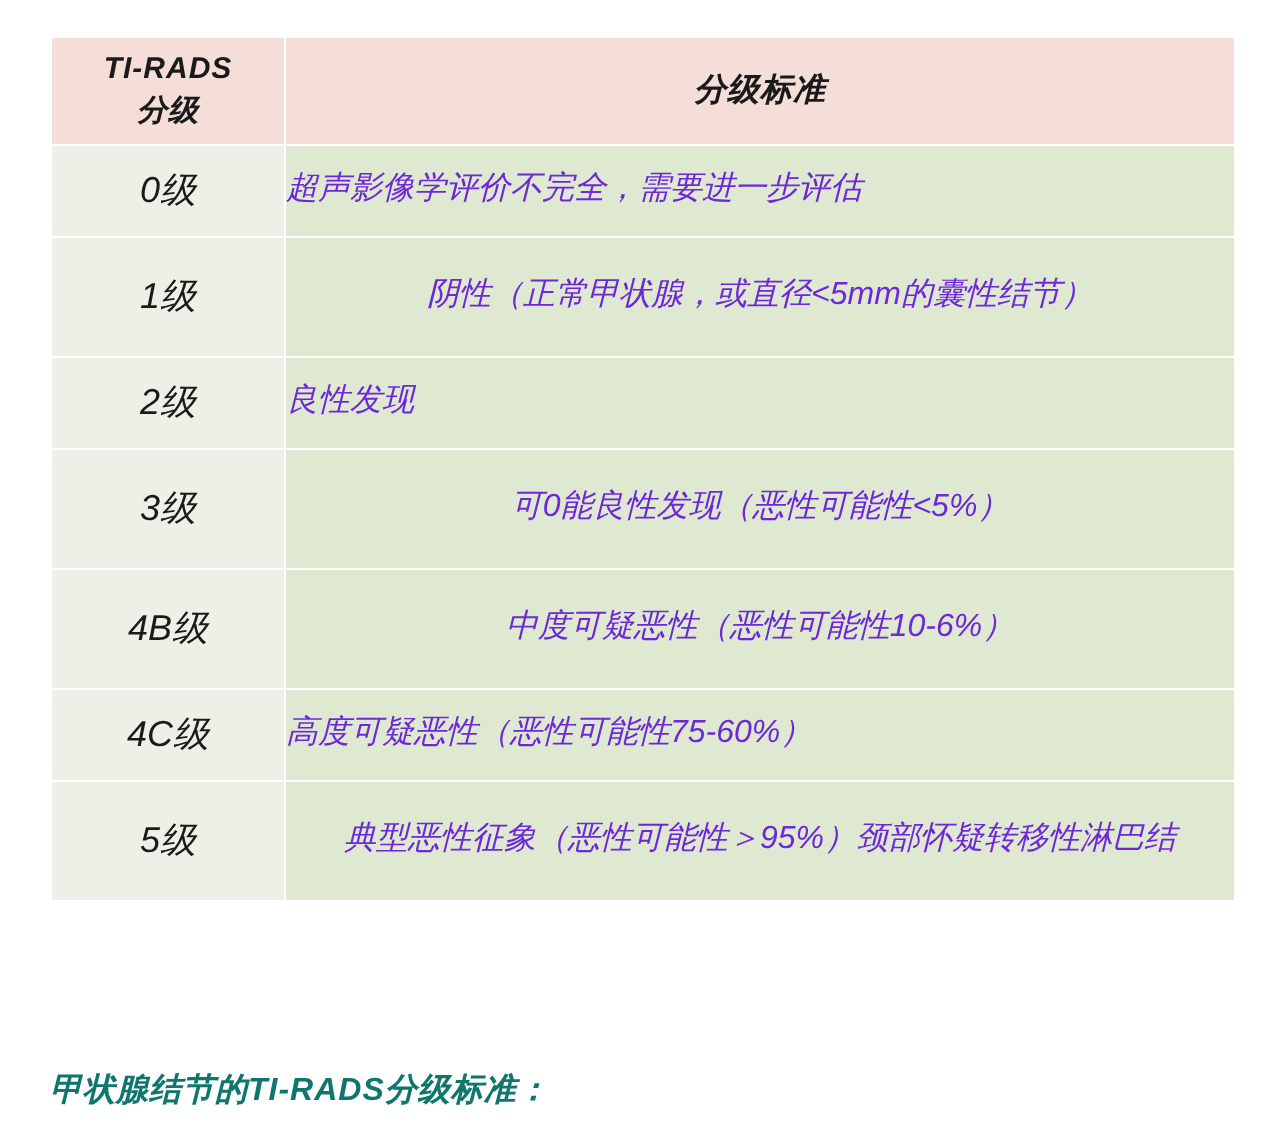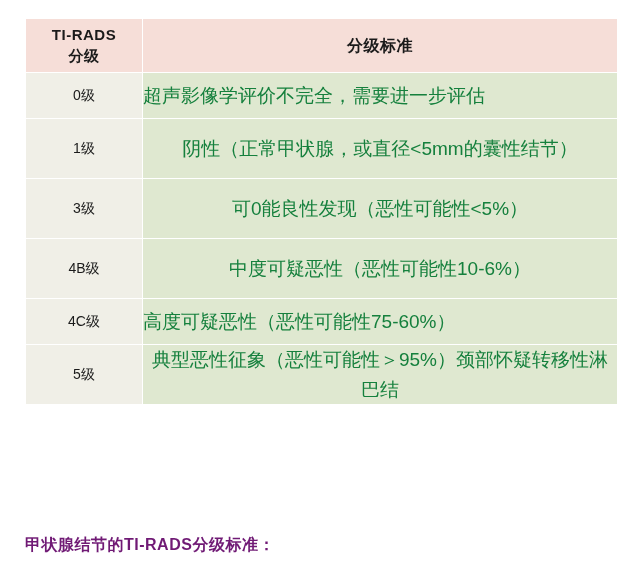--- a/index.html
+++ b/index.html
@@ -11,20 +11,21 @@
     width: 641px;
     height: 570px;
     font-family: "Liberation Sans", sans-serif;
     overflow: hidden;
   }
   .page {
     position: relative;
     width: 521px;
     height: 570px;
     background: #ffffff;
+    font-style: italic;
   }
   .table-wrap {
     position: absolute;
     left: 25px;
     top: 18px;
     width: 592px;
   }
   table.tirads {
     border-collapse: collapse;
     width: 592px;
@@ -50,30 +51,30 @@
     line-height: 1.35;
     height: 54px;
     box-sizing: border-box;
   }
   .head-cell.wide {
     font-size: 16px;
   }
   .grade-cell {
     background: #f0efe7;
     color: #1a1a1a;
-    font-size: 14px;
+    font-size: 18px;
     text-align: center;
     padding: 8px 4px;
     line-height: 1.4;
     margin-top: 12px;
   }
   .desc-cell {
     background: #dfe8d0;
-    color: #15803d;
-    font-size: 19px;
+    color: #6d28d9;
+    font-size: 16px;
     text-align: left;
     padding: 8px 12px;
     line-height: 1.55;
     margin-left: 16px;
   }
   .r-tall .grade-cell,
   .r-tall .desc-cell {
     height: 60px;
     box-sizing: border-box;
     text-align: center;
@@ -82,21 +83,21 @@
   .r-std .desc-cell {
     height: 46px;
     box-sizing: border-box;
   }
   .caption {
     position: absolute;
     left: 25px;
     top: 535px;
     font-size: 16px;
     font-weight: bold;
-    color: #701a75;
+    color: #0f766e;
     letter-spacing: 0.5px;
     white-space: nowrap;
   }
 </style>
 </head>
 <body>
 
 <div class="page">
 
   <div class="table-wrap">
@@ -116,20 +117,24 @@
       </thead>
       <tbody>
         <tr class="r-std">
           <td class="grade-cell">0级</td>
           <td class="desc-cell">超声影像学评价不完全，需要进一步评估</td>
         </tr>
         <tr class="r-tall">
           <td class="grade-cell">1级</td>
           <td class="desc-cell">阴性（正常甲状腺，或直径&lt;5mm的囊性结节）</td>
         </tr>
+        <tr class="r-std">
+          <td class="grade-cell">2级</td>
+          <td class="desc-cell">良性发现</td>
+        </tr>
         <tr class="r-tall">
           <td class="grade-cell">3级</td>
           <td class="desc-cell">可0能良性发现（恶性可能性&lt;5%）</td>
         </tr>
         <tr class="r-tall">
           <td class="grade-cell">4B级</td>
           <td class="desc-cell">中度可疑恶性（恶性可能性10-6%）</td>
         </tr>
         <tr class="r-std">
           <td class="grade-cell">4C级</td>

